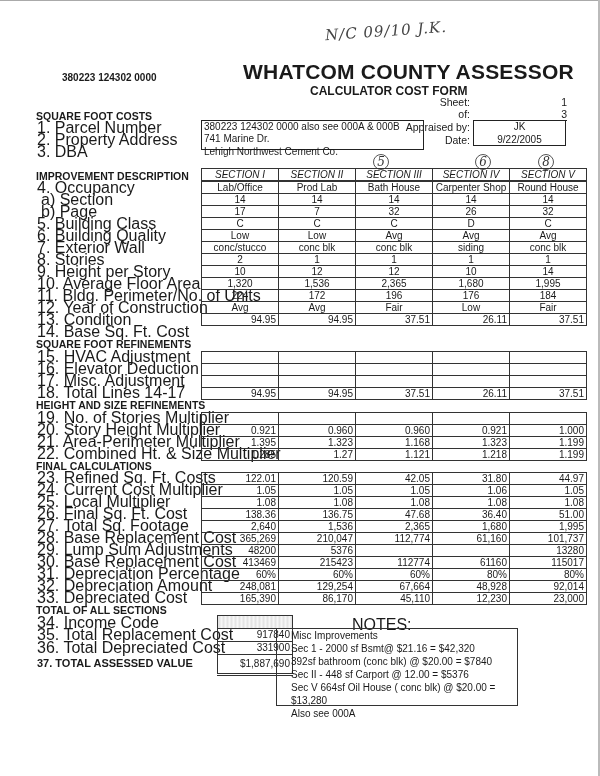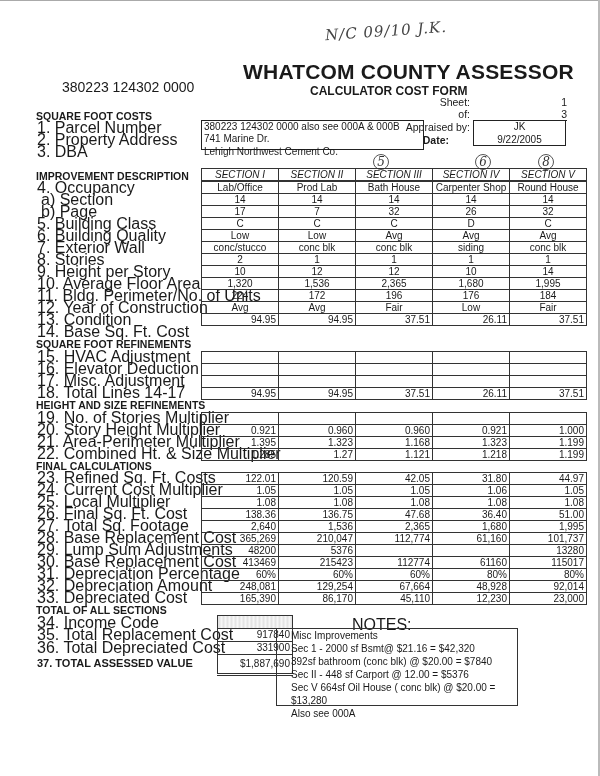--- a/index.html
+++ b/index.html
@@ -2,21 +2,21 @@
 <html><head>
 <meta charset="utf-8">
 <style>
   html, body { margin:0; padding:0; }
   body {
     width:600px; height:776px; background:#ffffff; position:relative; overflow:hidden;
     font-family:"Liberation Sans", "DejaVu Sans", sans-serif; color:#1a1a1a;
   }
   .abs { position:absolute; }
   .handnote { left:325px; top:22px; font-family:"DejaVu Serif", serif; font-style:italic; font-size:15px; color:#444; letter-spacing:1px; transform:rotate(-4deg); }
-  .parcel-top { left:62px; top:79px; font-size:14px; }
+  .parcel-top { left:62px; top:72px; font-size:10px;font-weight:bold; }
   .title { left:243px; top:60px; font-size:21px; font-weight:bold; letter-spacing:0.2px; }
   .subtitle { left:310px; top:84px; font-size:12px; font-weight:bold; }
   .meta-label { font-size:10.5px; text-align:right; width:90px; }
   .meta-val { font-size:10.5px; text-align:right; width:30px; }
   .sec-head { font-size:10.5px; font-weight:bold; left:36px; }
   .lbl { font-size:16px; left:37px; line-height:12px; }
   .lbl.indent { left:41px; }
   .infobox { left:201px; top:120px; width:223px; height:30px; border:1px solid #222; font-size:10px; line-height:12.3px; padding-left:2px; box-sizing:border-box; }
   .apprbox { left:473px; top:120px; width:93px; height:26px; border:1px solid #222; font-size:10px; line-height:12.5px; text-align:center; box-sizing:border-box; }
   table.grid { position:absolute; left:201px; border-collapse:collapse; table-layout:fixed; }
@@ -43,21 +43,21 @@
 <div class="abs handnote">N/C 09/10 J.K.</div>
 <div class="abs parcel-top">380223 124302 0000</div>
 <div class="abs title">WHATCOM COUNTY ASSESSOR</div>
 <div class="abs subtitle">CALCULATOR COST FORM</div>
 
 <div class="abs meta-label" style="left:380px;top:96px;">Sheet:</div>
 <div class="abs meta-val" style="left:537px;top:96px;">1</div>
 <div class="abs meta-label" style="left:380px;top:108px;">of:</div>
 <div class="abs meta-val" style="left:537px;top:108px;border-bottom:1px solid #222;width:60px;left:507px;">3</div>
 <div class="abs meta-label" style="left:380px;top:121px;">Appraised by:</div>
-<div class="abs meta-label" style="left:359px;top:134px;font-weight:bold;">Date:</div>
+<div class="abs meta-label" style="left:380px;top:134px;">Date:</div>
 <div class="abs apprbox">
   <div>JK</div>
   <div>9/22/2005</div>
 </div>
 
 <div class="abs sec-head" style="top:110px;">SQUARE FOOT COSTS</div>
 <div class="abs lbl" style="top:122px;">1. Parcel Number</div>
 <div class="abs lbl" style="top:134px;">2. Property Address</div>
 <div class="abs lbl" style="top:146px;">3. DBA</div>
 <div class="abs infobox">

